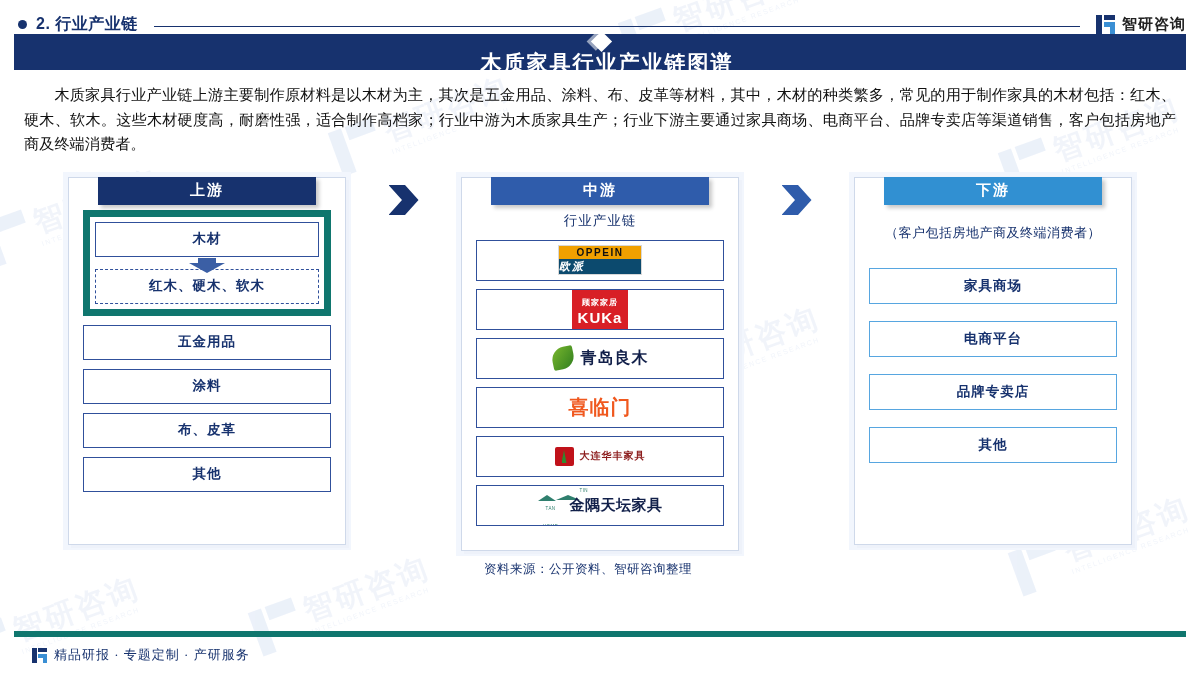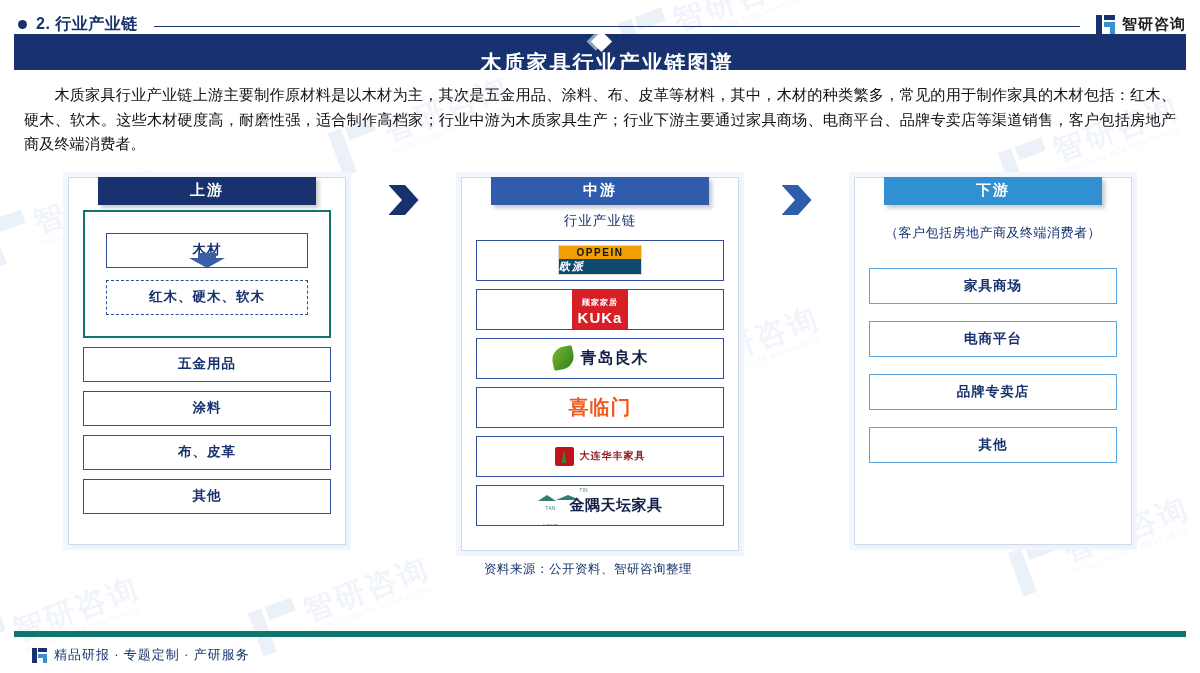--- a/index.html
+++ b/index.html
@@ -155,22 +155,22 @@
   .chev{
     width:30px;height:30px;
     clip-path:polygon(0 0,55% 0,100% 50%,55% 100%,0 100%,45% 50%);
     filter:drop-shadow(2px 2px 2px rgba(0,0,0,.25));
   }
   .chev-a{background:#17326e;}
   .chev-b{background:#2f5cab;}
 
   
   .grp-box{
-    border:2px solid #0f766e;
-    padding:21px;
+    border:7px solid #0f766e;
+    padding:5px;
     margin-bottom:9px;
     box-sizing:border-box;
     position:relative;
   }
   .cell{
     border:1px solid #30509b;
     height:35px;
     display:flex;align-items:center;justify-content:center;
     font-size:13.5px;font-weight:700;color:#17326e;
     background:#fff;

